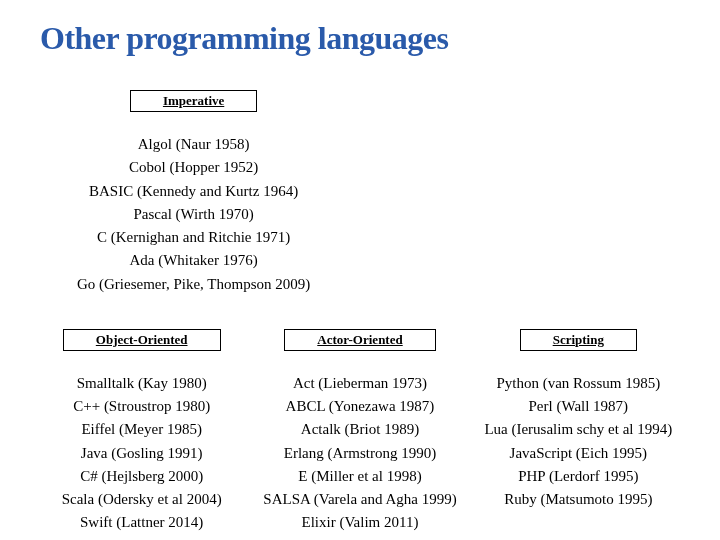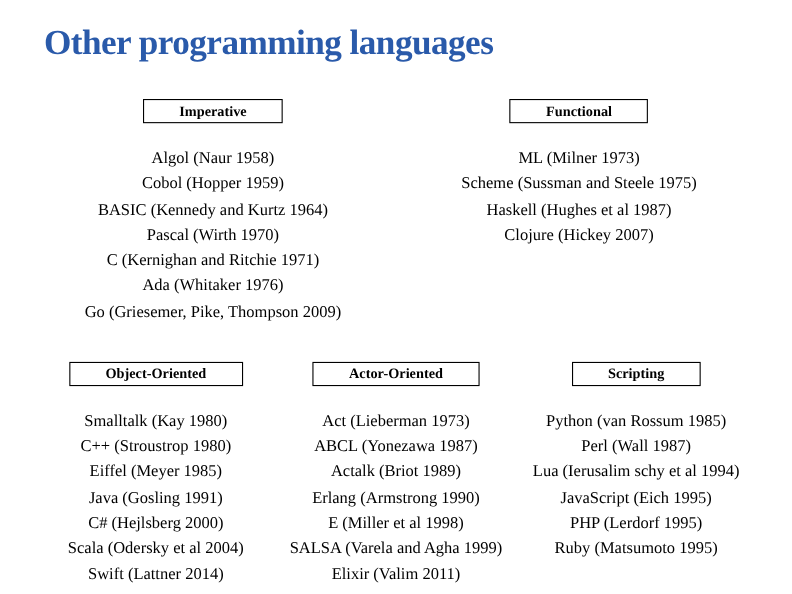--- a/index.html
+++ b/index.html
@@ -44,20 +44,21 @@
       align-items: center;
       width: 48%;
     }
     .box-label {
       border: 1.5px solid #000;
       padding: 2px 32px;
       font-size: 13px;
       font-weight: bold;
       margin-bottom: 6px;
       display: inline-block;
+      text-decoration: underline;
     }
     .center-text {
       text-align: center;
       line-height: 1.55;
       font-size: 15px;
     }
     .bottom-section {
       display: flex;
       flex-direction: row;
       justify-content: center;
@@ -87,35 +88,26 @@
 <body>
 
 <div class="page">
   <div class="title">Other programming languages</div>
 
   <div class="top-section">
     <div class="imperative-col">
       <span class="box-label">Imperative</span>
       <div class="center-text">
         <div>Algol (Naur 1958)</div>
-        <div>Cobol (Hopper 1959)</div>
+        <div>Cobol (Hopper 1952)</div>
         <div>BASIC (Kennedy and Kurtz 1964)</div>
         <div>Pascal (Wirth 1970)</div>
         <div>C (Kernighan and Ritchie 1971)</div>
         <div>Ada (Whitaker 1976)</div>
         <div>Go (Griesemer, Pike, Thompson 2009)</div>
-      </div>
-    </div>
-    <div class="functional-col">
-      <span class="box-label">Functional</span>
-      <div class="center-text">
-        <div>ML (Milner 1973)</div>
-        <div>Scheme (Sussman and Steele 1975)</div>
-        <div>Haskell (Hughes et al 1987)</div>
-        <div>Clojure (Hickey 2007)</div>
       </div>
     </div>
   </div>
 
   <div class="bottom-section">
     <div class="oo-col">
       <span class="box-label">Object-Oriented</span>
       <div class="center-text">
         <div>Smalltalk (Kay 1980)</div>
         <div>C++ (Stroustrop 1980)</div>

